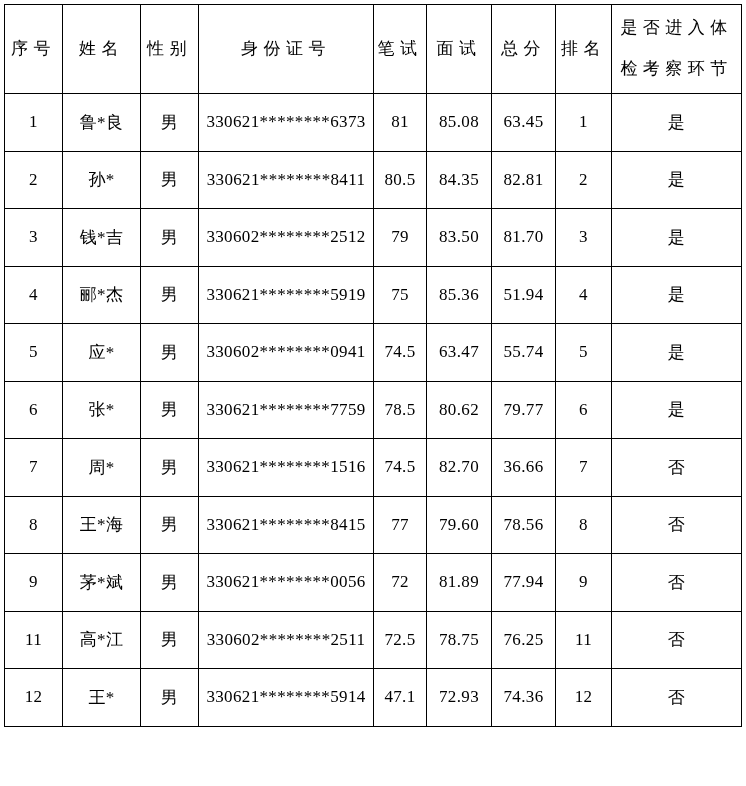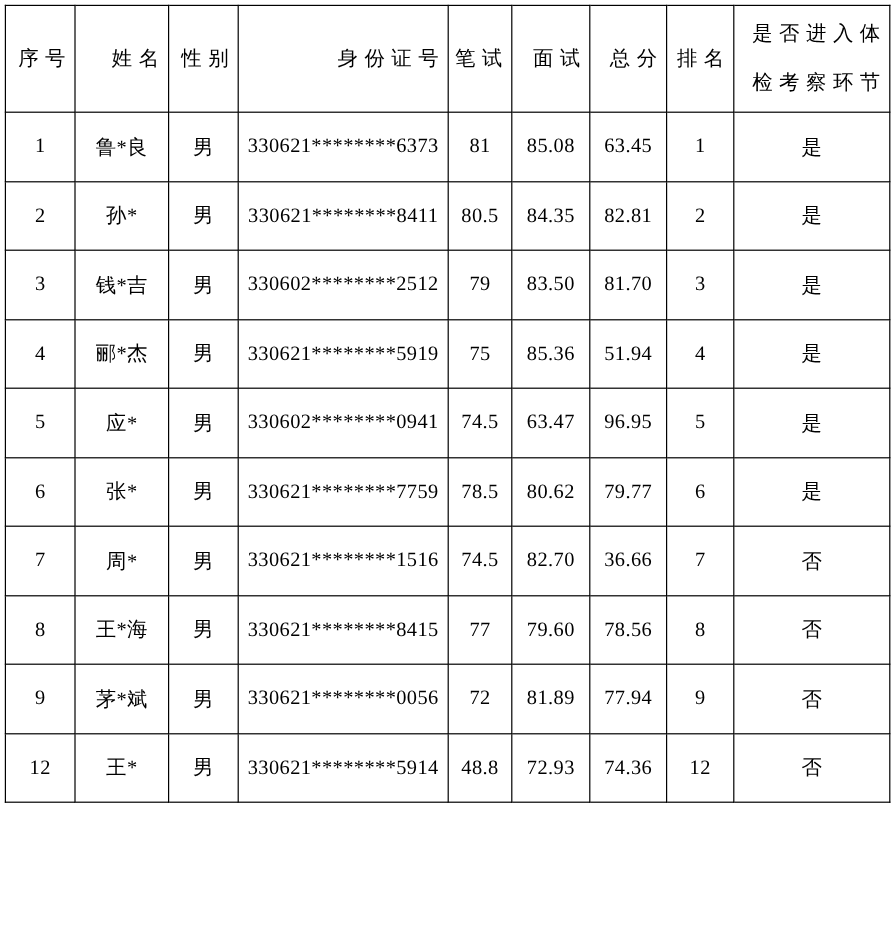--- a/index.html
+++ b/index.html
@@ -29,21 +29,20 @@
     font-weight: normal;
     font-size: 17px;
     padding: 0 2px;
     overflow: hidden;
     word-break: break-all;
   }
   table.results thead th {
     height: 88px;
     letter-spacing: 0.32em;
     line-height: 2.4;
-    text-align: right;
   }
   table.results tbody td {
     height: 56.5px;
     letter-spacing: 0.02em;
   }
   col.c-serial   { width: 58px;  }
   col.c-name     { width: 78px;  }
   col.c-gender   { width: 58px;  }
   col.c-id       { width: 175px; }
   col.c-written  { width: 53px;  }
@@ -125,21 +124,21 @@
         <td>4</td>
         <td>是</td>
       </tr>
       <tr>
         <td>5</td>
         <td>应*</td>
         <td>男</td>
         <td>330602********0941</td>
         <td>74.5</td>
         <td>63.47</td>
-        <td>96.95</td>
+        <td>55.74</td>
         <td>5</td>
         <td>是</td>
       </tr>
       <tr>
         <td>6</td>
         <td>张*</td>
         <td>男</td>
         <td>330621********7759</td>
         <td>78.5</td>
         <td>80.62</td>
@@ -174,24 +173,35 @@
         <td>茅*斌</td>
         <td>男</td>
         <td>330621********0056</td>
         <td>72</td>
         <td>81.89</td>
         <td>77.94</td>
         <td>9</td>
         <td>否</td>
       </tr>
       <tr>
+        <td>11</td>
+        <td>高*江</td>
+        <td>男</td>
+        <td>330602********2511</td>
+        <td>72.5</td>
+        <td>78.75</td>
+        <td>76.25</td>
+        <td>11</td>
+        <td>否</td>
+      </tr>
+      <tr>
         <td>12</td>
         <td>王*</td>
         <td>男</td>
         <td>330621********5914</td>
-        <td>48.8</td>
+        <td>47.1</td>
         <td>72.93</td>
         <td>74.36</td>
         <td>12</td>
         <td>否</td>
       </tr>
     </tbody>
 </table>
 
 </body></html>

